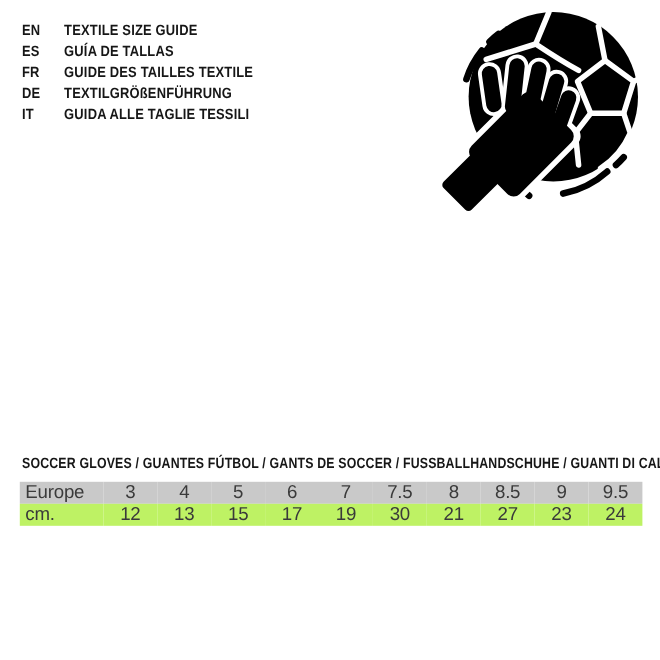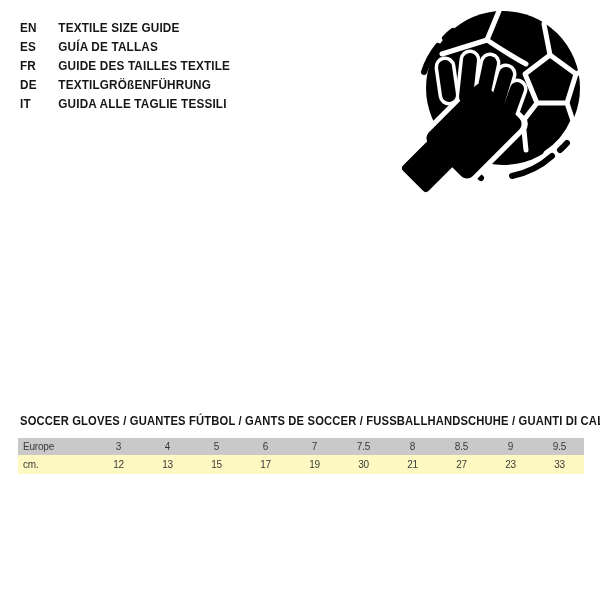--- a/index.html
+++ b/index.html
@@ -58,38 +58,38 @@
     transform-origin: 0 0;
     letter-spacing: 0.2px;
   }
   .size-table {
     position: absolute;
     left: 18px;
     top: 438px;
     width: 566px;
     border-collapse: collapse;
     table-layout: fixed;
-    font-size: 10px;
+    font-size: 17px;
     color: #3a3a3a;
     letter-spacing: -0.2px;
   }
   .size-table td {
     height: 17px;
     text-align: center;
     vertical-align: middle;
     padding: 0;
     white-space: nowrap;
   }
   .size-table td.row-label {
     text-align: left;
     padding-left: 5px;
     width: 76px;
   }
   .size-table tr.highlight td { background: #c9c9c9; }
-  .size-table tr.plain td { background: #fef9c3; height: 19px; }
+  .size-table tr.plain td { background: #bef264; height: 19px; }
 </style>
 </head>
 <body>
 
 <div class="lang-list" id="lang-list">
     <div class="lang-row">
       <span class="lang-code">EN</span>
       <span class="lang-label">TEXTILE SIZE GUIDE</span>
     </div>
     <div class="lang-row">
@@ -181,16 +181,16 @@
         <td class="row-label">cm.</td>
         <td>12</td>
         <td>13</td>
         <td>15</td>
         <td>17</td>
         <td>19</td>
         <td>30</td>
         <td>21</td>
         <td>27</td>
         <td>23</td>
-        <td>33</td>
+        <td>24</td>
       </tr>
     </tbody>
 </table>
 
 </body></html>

